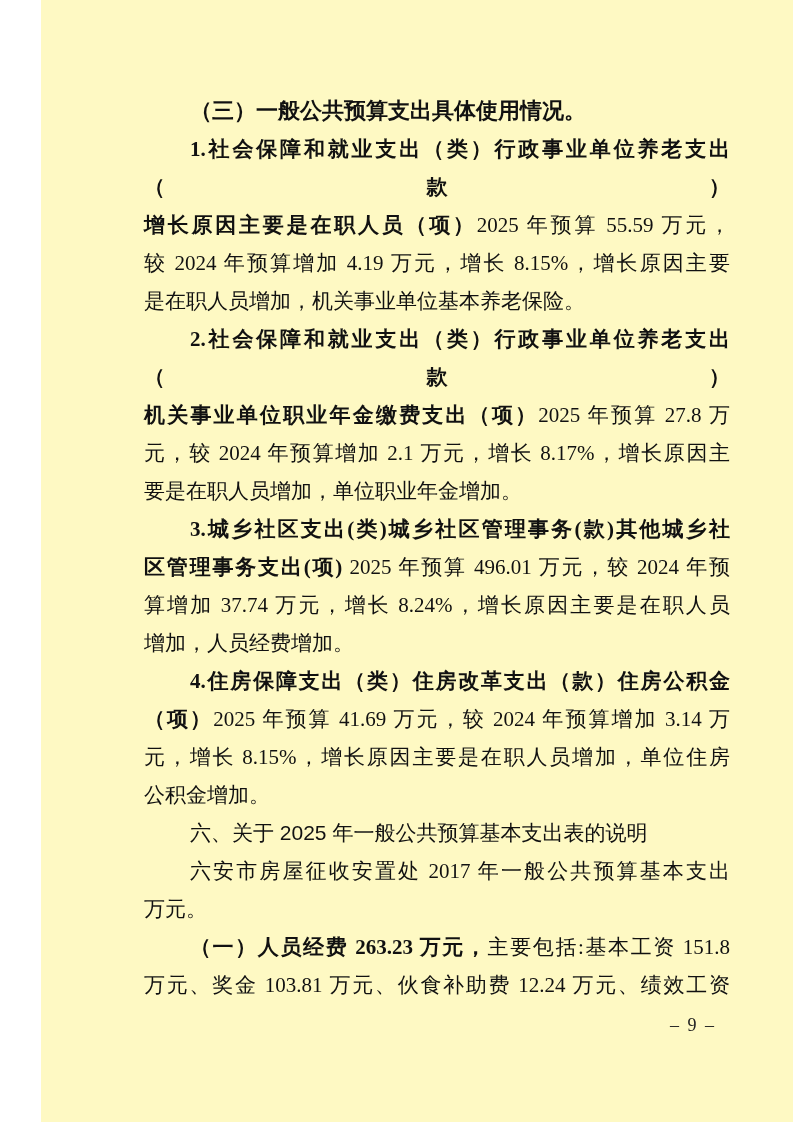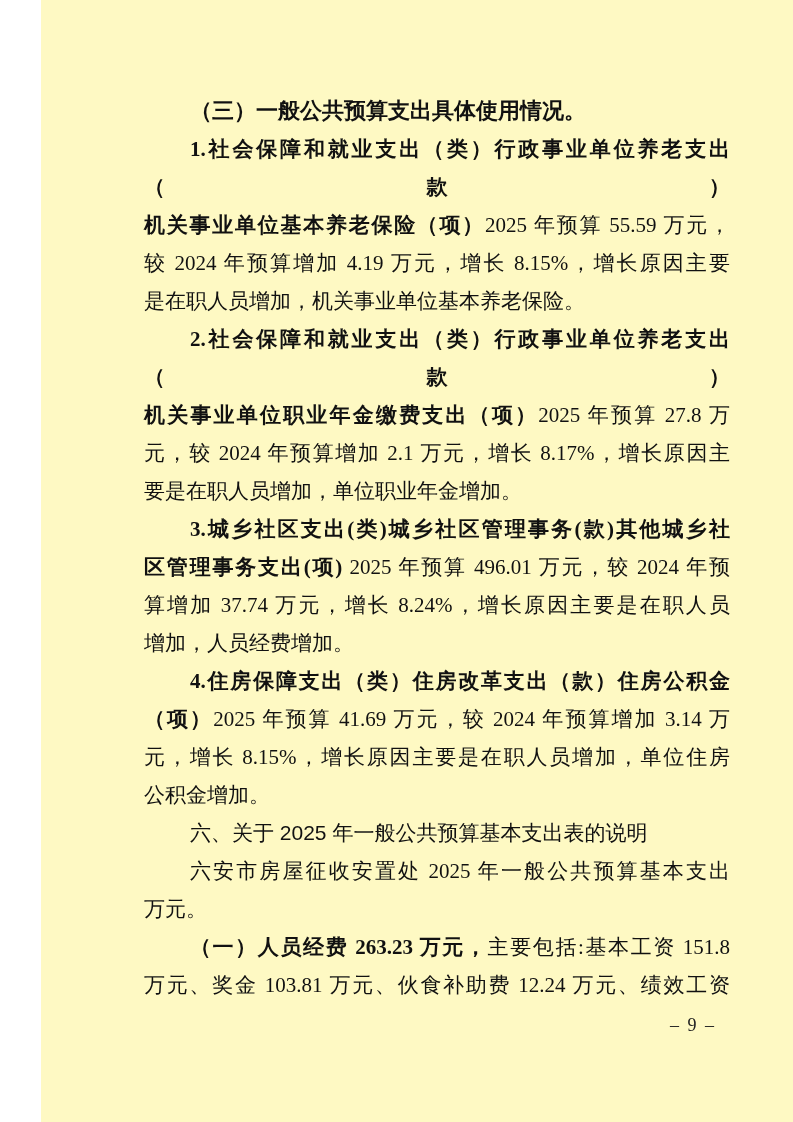--- a/index.html
+++ b/index.html
@@ -48,42 +48,42 @@
 </style>
 </head>
 <body>
 
 <div class="page">
   <div class="content">
 
     <div class="line ind last kai">（三）一般公共预算支出具体使用情况。</div>
 
     <div class="line ind"><span class="b">1.社会保障和就业支出（类）行政事业单位养老支出（款）</span></div>
-    <div class="line"><span class="b">机关事业单位基本养老保险（项）</span><span>2025 年预算 55.59 万元，</span></div>
+    <div class="line"><span class="b">增长原因主要是在职人员（项）</span><span>2025 年预算 55.59 万元，</span></div>
     <div class="line">较 2024 年预算增加 4.19 万元，增长 8.15%，增长原因主要</div>
     <div class="line last">是在职人员增加，机关事业单位基本养老保险。</div>
 
     <div class="line ind"><span class="b">2.社会保障和就业支出（类）行政事业单位养老支出（款）</span></div>
     <div class="line"><span class="b">机关事业单位职业年金缴费支出（项）</span><span>2025 年预算 27.8 万</span></div>
     <div class="line">元，较 2024 年预算增加 2.1 万元，增长 8.17%，增长原因主</div>
     <div class="line last">要是在职人员增加，单位职业年金增加。</div>
 
     <div class="line ind"><span class="b">3.城乡社区支出(类)城乡社区管理事务(款)其他城乡社</span></div>
     <div class="line"><span class="b">区管理事务支出(项)</span><span> 2025 年预算 496.01 万元，较 2024 年预</span></div>
     <div class="line">算增加 37.74 万元，增长 8.24%，增长原因主要是在职人员</div>
     <div class="line last">增加，人员经费增加。</div>
 
     <div class="line ind"><span class="b">4.住房保障支出（类）住房改革支出（款）住房公积金</span></div>
     <div class="line"><span class="b">（项）</span><span>2025 年预算 41.69 万元，较 2024 年预算增加 3.14 万</span></div>
     <div class="line">元，增长 8.15%，增长原因主要是在职人员增加，单位住房</div>
     <div class="line last">公积金增加。</div>
 
     <div class="line ind last hei">六、关于 2025 年一般公共预算基本支出表的说明</div>
 
-    <div class="line ind">六安市房屋征收安置处 2025 年一般公共预算基本支出</div>
+    <div class="line ind">六安市房屋征收安置处 2017 年一般公共预算基本支出</div>
     <div class="line last">万元。</div>
 
     <div class="line ind"><span class="b">（一）人员经费 263.23 万元，</span><span>主要包括:基本工资 151.8</span></div>
     <div class="line">万元、奖金 103.81 万元、伙食补助费 12.24 万元、绩效工资</div>
 
   </div>
 
   <div class="footer">– 9 –</div>
 </div>
 

